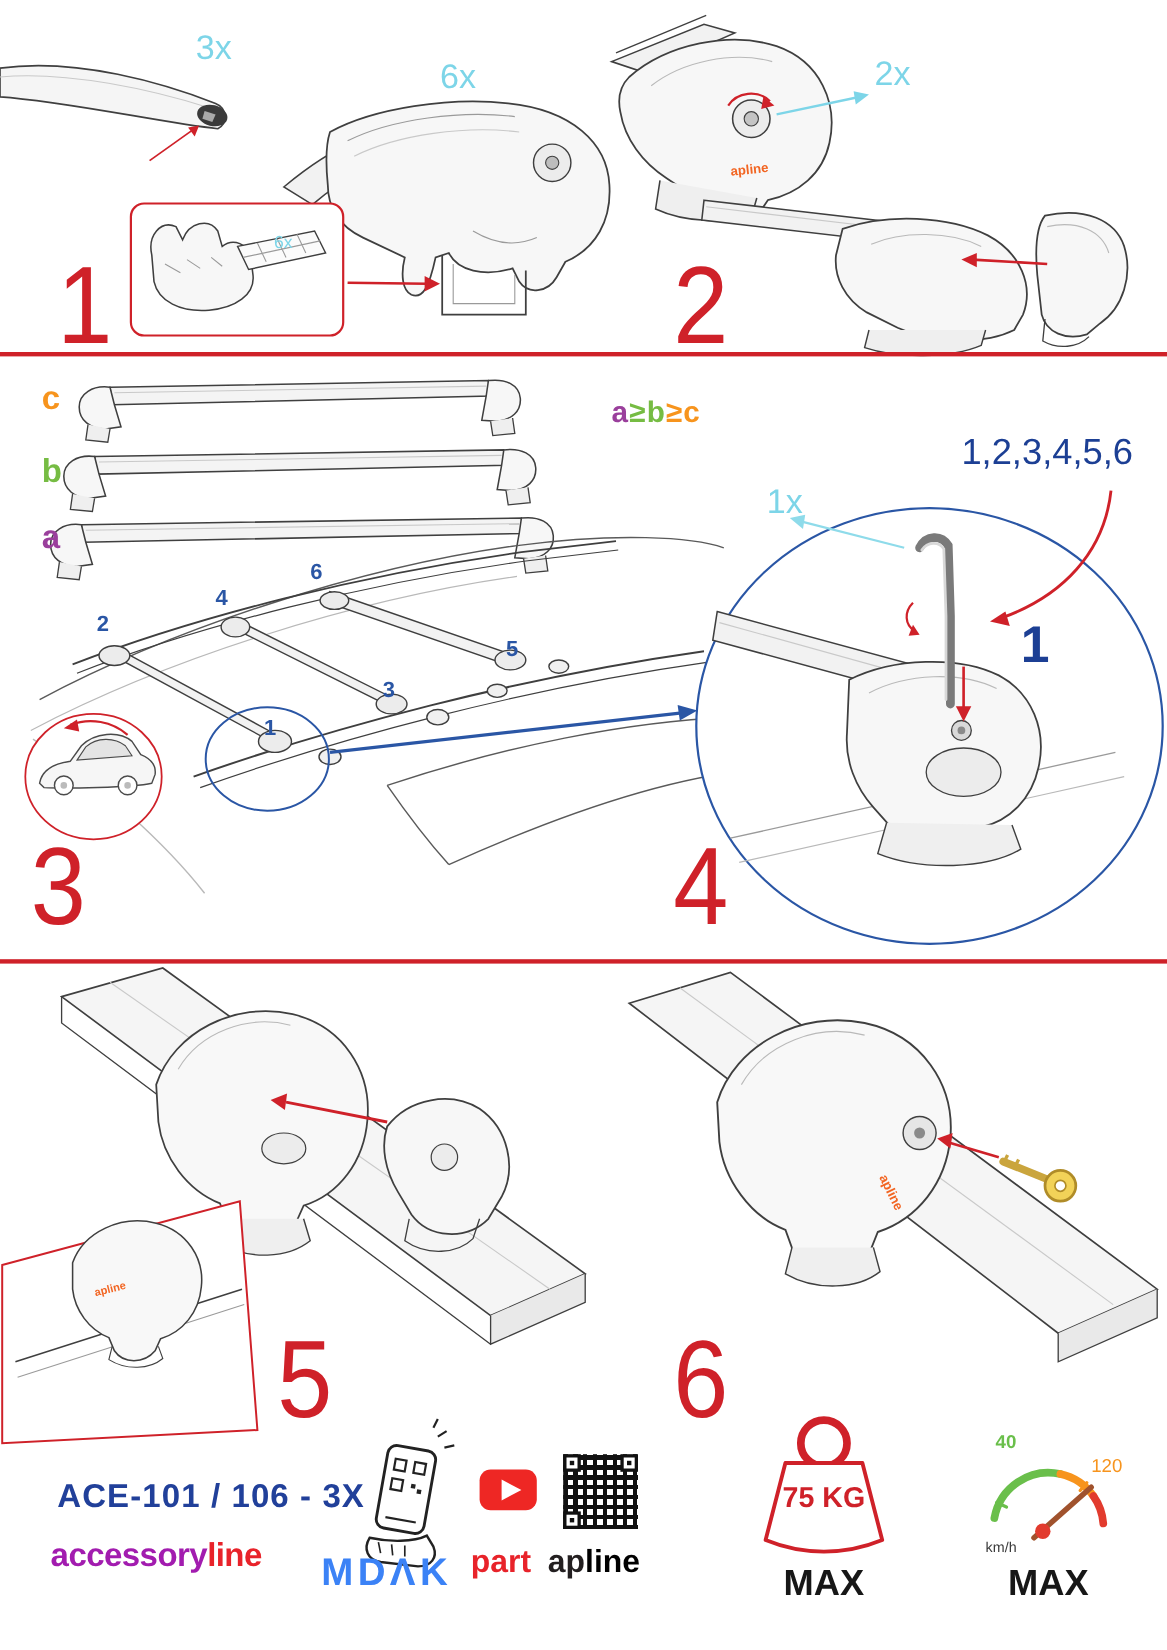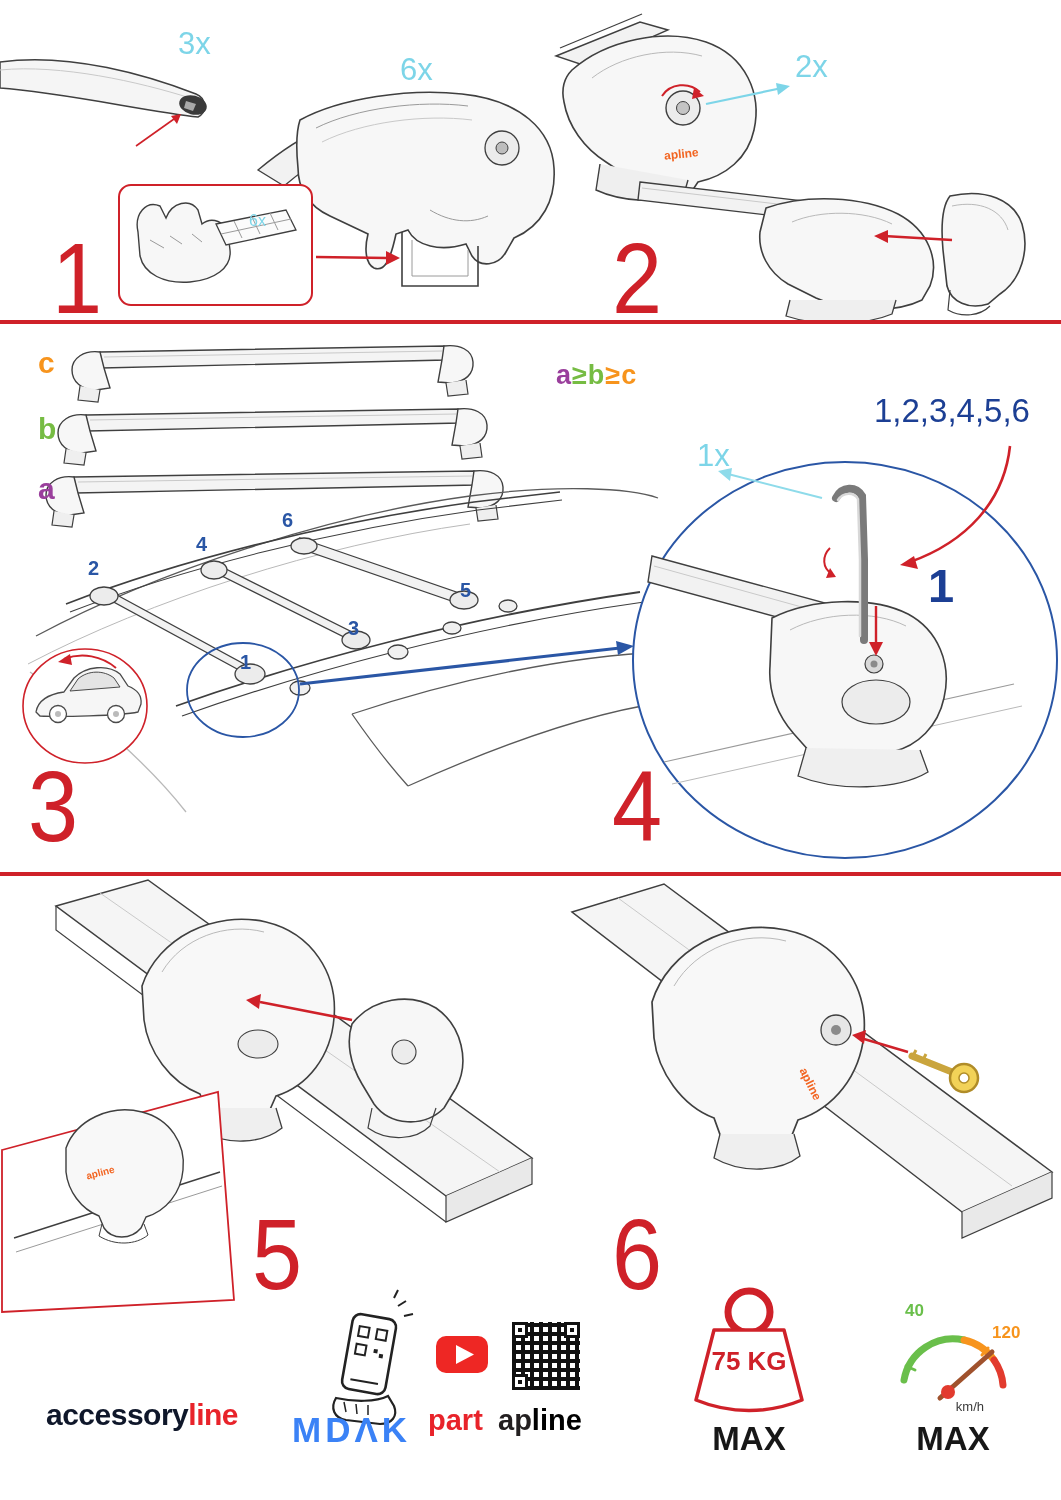--- a/index.html
+++ b/index.html
@@ -311,35 +311,36 @@
   <div class="t cyan qty" style="left:697px;top:440px">1x</div>
   <div class="t" style="left:928px;top:562px;font-size:47px;font-weight:700;color:#1c3f94">1</div>
   <div class="t stepnum" style="left:612px;top:756px">4</div>
 
   <div class="t stepnum" style="left:252px;top:1204px">5</div>
   <div class="t" style="left:86px;top:1168px;font-size:10px;font-weight:700;color:#f26522;transform:rotate(-14deg)">apline</div>
 
   <div class="t stepnum" style="left:612px;top:1204px">6</div>
   <div class="t" style="left:793px;top:1078px;font-size:12px;font-weight:700;color:#f26522;transform:rotate(64deg)">apline</div>
 
+  <div class="t" style="left:52px;top:1346px;font-size:30px;font-weight:700;color:#21409a;letter-spacing:1px">ACE-101 / 106 - 3X</div>
   <div class="t" style="left:46px;top:1400px;font-size:30px;font-weight:700;letter-spacing:-0.5px">
-    <span style="color:#0f172a">accessory</span><span style="color:#e8232a">line</span>
+    <span style="color:#a21caf">accessory</span><span style="color:#e8232a">line</span>
   </div>
   <div class="t" style="left:292px;top:1412px;font-size:35px;font-weight:700;letter-spacing:4px;color:#3b82f6">MDΛK</div>
   <div class="t" style="left:428px;top:1406px;font-size:29px;font-weight:700;color:#e8232a">part</div>
   <div class="t" style="left:498px;top:1406px;font-size:29px;font-weight:700">
     <span style="color:#231f20">ap</span><span style="color:#000000">line</span>
   </div>
 
   <div class="qr">
     <i style="left:3px;top:3px"></i>
       <i style="right:3px;top:3px"></i>
       <i style="left:3px;bottom:3px"></i>
   </div>
 
   <div class="t" style="left:700px;top:1348px;width:98px;text-align:center;font-size:26px;font-weight:600;color:#cf2129">75 KG</div>
   <div class="t" style="left:700px;top:1422px;width:98px;text-align:center;font-size:33px;font-weight:700;color:#171717">MAX</div>
   <div class="t" style="left:905px;top:1302px;font-size:17px;font-weight:700;color:#6abf4b">40</div>
-  <div class="t" style="left:992px;top:1324px;font-size:17px;font-weight:700;color:#f7941d">120</div>
-  <div class="t" style="left:920px;top:1400px;width:64px;text-align:right;font-size:13px;color:#3a3a3a">km/h</div>
+  <div class="t" style="left:992px;top:1324px;font-size:17px;font-weight:400;color:#f7941d">120</div>
+  <div class="t" style="left:896px;top:1400px;width:64px;text-align:left;font-size:13px;color:#3a3a3a">km/h</div>
   <div class="t" style="left:900px;top:1422px;width:106px;text-align:center;font-size:33px;font-weight:700;color:#171717">MAX</div>
 
 </div>
 
 </body></html>

